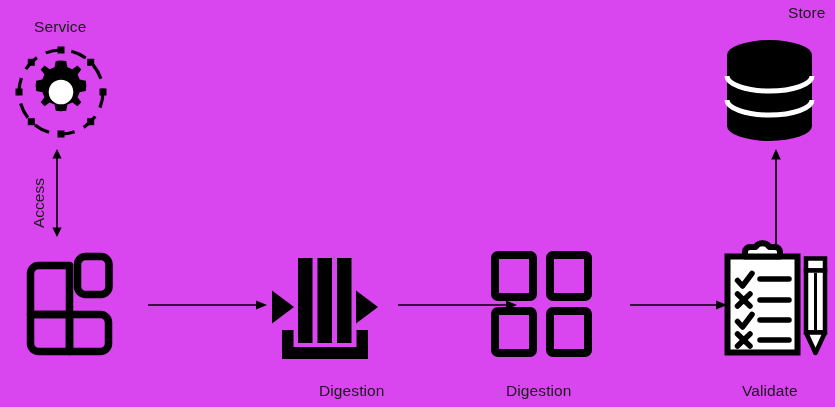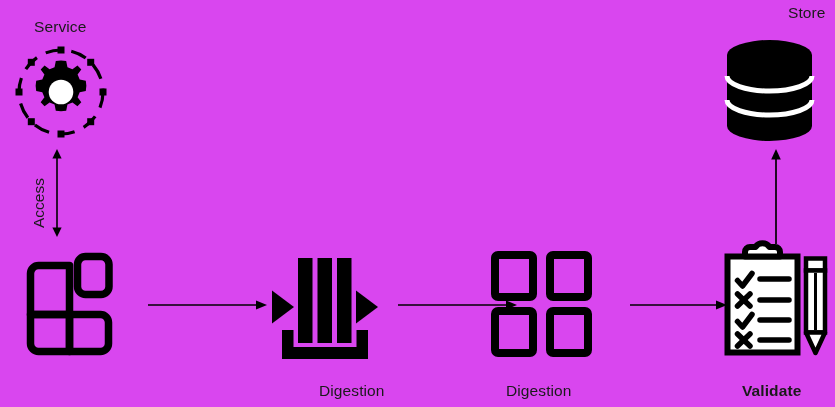--- a/index.html
+++ b/index.html
@@ -175,21 +175,21 @@
         <line x1="28" y1="94" x2="15.5" y2="106"></line>
       </g>
       <line x1="38" y1="100" x2="67" y2="100" stroke="#000" stroke-width="5.5" stroke-linecap="round"></line>
 
       <rect x="84" y="18.5" width="19" height="12" fill="#fff" stroke="#000" stroke-width="4.5"></rect>
       <rect x="84" y="30.5" width="19" height="62" fill="#fff" stroke="#000" stroke-width="4.5"></rect>
       <line x1="93.5" y1="33" x2="93.5" y2="90" stroke="#000" stroke-width="3"></line>
       <path d="M84 92.5 H103 L93.5 113 Z" fill="#fff" stroke="#000" stroke-width="4.5" stroke-linejoin="round"></path>
     </svg>
   </div>
-  <div class="node-label" style="left:742px; top:382px;font-weight:bold;">Validate</div>
+  <div class="node-label" style="left:742px; top:382px;">Validate</div>
 
   <div class="node" style="left:763px; top:148px; width:26px; height:96px;">
     <svg width="26" height="96" viewBox="0 0 26 96">
       <line x1="13" y1="96" x2="13" y2="9" stroke="#000" stroke-width="1.7"></line>
       <path d="M13 1 L17.8 11.5 L8.2 11.5 Z" fill="#000"></path>
     </svg>
   </div>
 
   <div class="node-label" style="left:788px; top:4px;">Store</div>
 

